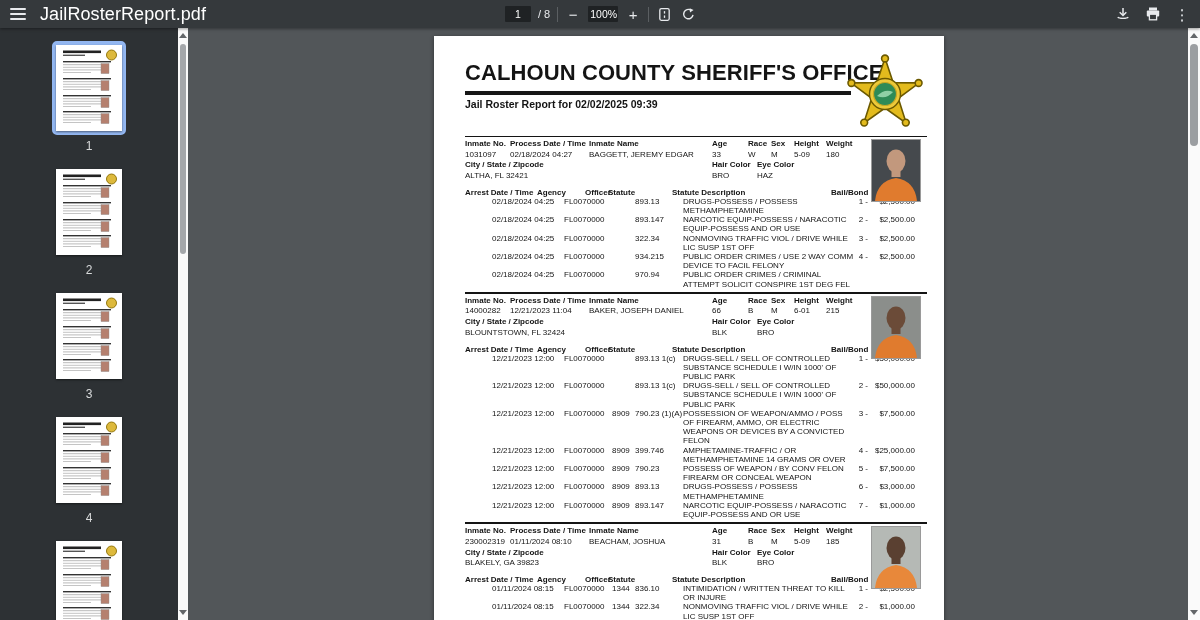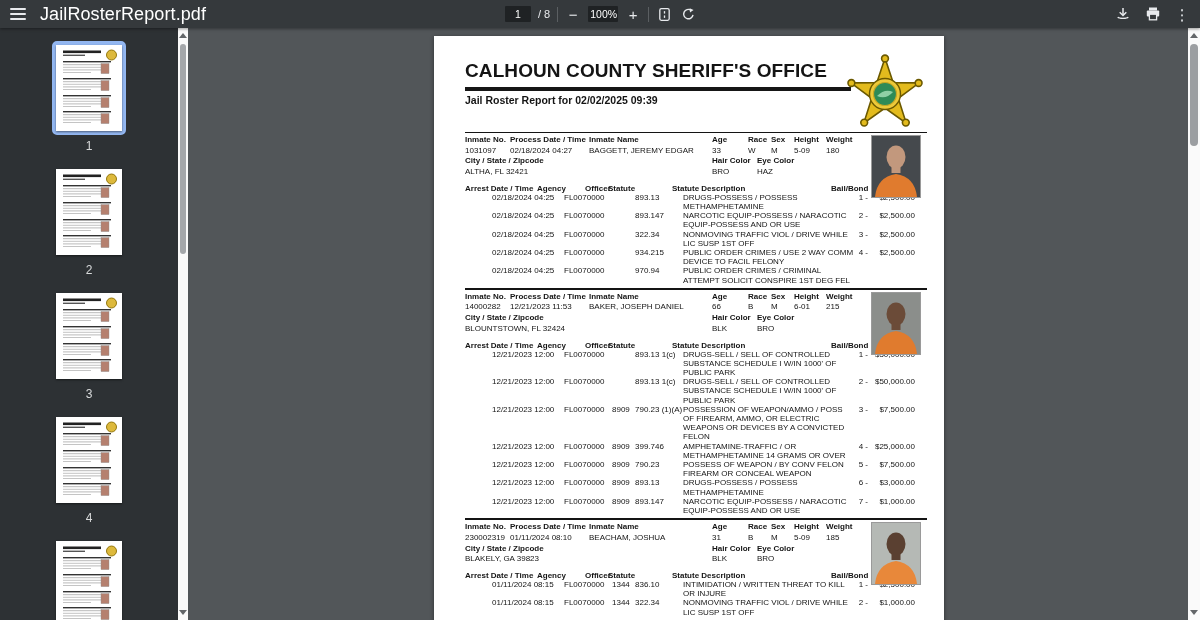--- a/index.html
+++ b/index.html
@@ -51,21 +51,21 @@
   .sb-scroll { left:178px; width:10px; }
   .sb-scroll .sthumb { width:6px; top:16px; height:210px; background:#a4a7aa; }
   .main-scroll { right:0; width:12px; }
   .main-scroll .sthumb { width:8px; top:16px; height:102px; }
 
   
   .viewer { position:absolute; left:188px; top:28px; width:1000px; height:592px;
             overflow:hidden; }
   .page { position:absolute; left:246px; top:8px; width:510px; height:1100px;
           background:#fff; box-shadow:0 1px 4px rgba(0,0,0,.45); color:#141414; }
-  .office-title { margin:24px 17px 0 31px; font-size:19px; font-weight:700;
+  .office-title { margin:24px 17px 0 31px; font-size:22px; font-weight:700;
                   letter-spacing:.1px; white-space:nowrap; }
   .title-rule { margin:5px 0 0 31px; width:386px; height:4px; background:#161616; }
   .report-line { margin:3px 0 0 31px; font-size:10.5px; font-weight:700; }
   .badge { position:absolute; left:412px; top:18px; }
 
   .records { margin:26px 17px 0 31px; width:462px; }
   .record { position:relative; border-top:2px solid #141414; padding:1px 0 3px; }
   .record:first-child { border-top-width:1.2px; }
   .hrow { position:relative; height:10.7px; font-size:8px; }
   .hrow span { position:absolute; top:1px; white-space:nowrap; }
@@ -439,21 +439,21 @@
             <span class="cA1 lab">Process Date / Time</span>
             <span class="cA2 lab">Inmate Name</span>
             <span class="cA3 lab">Age</span>
             <span class="cA4 lab">Race</span>
             <span class="cA5 lab">Sex</span>
             <span class="cA6 lab">Height</span>
             <span class="cA7 lab">Weight</span>
           </div>
           <div class="hrow">
             <span class="cA0">14000282</span>
-            <span class="cA1">12/21/2023 11:53</span>
+            <span class="cA1">12/21/2023 11:04</span>
             <span class="cA2">BAKER, JOSEPH DANIEL</span>
             <span class="cA3">66</span>
             <span class="cA4">B</span>
             <span class="cA5">M</span>
             <span class="cA6">6-01</span>
             <span class="cA7">215</span>
           </div>
           <div class="hrow">
             <span class="cB0 lab">City / State / Zipcode</span>
             <span class="cB1 lab">Hair Color</span>

